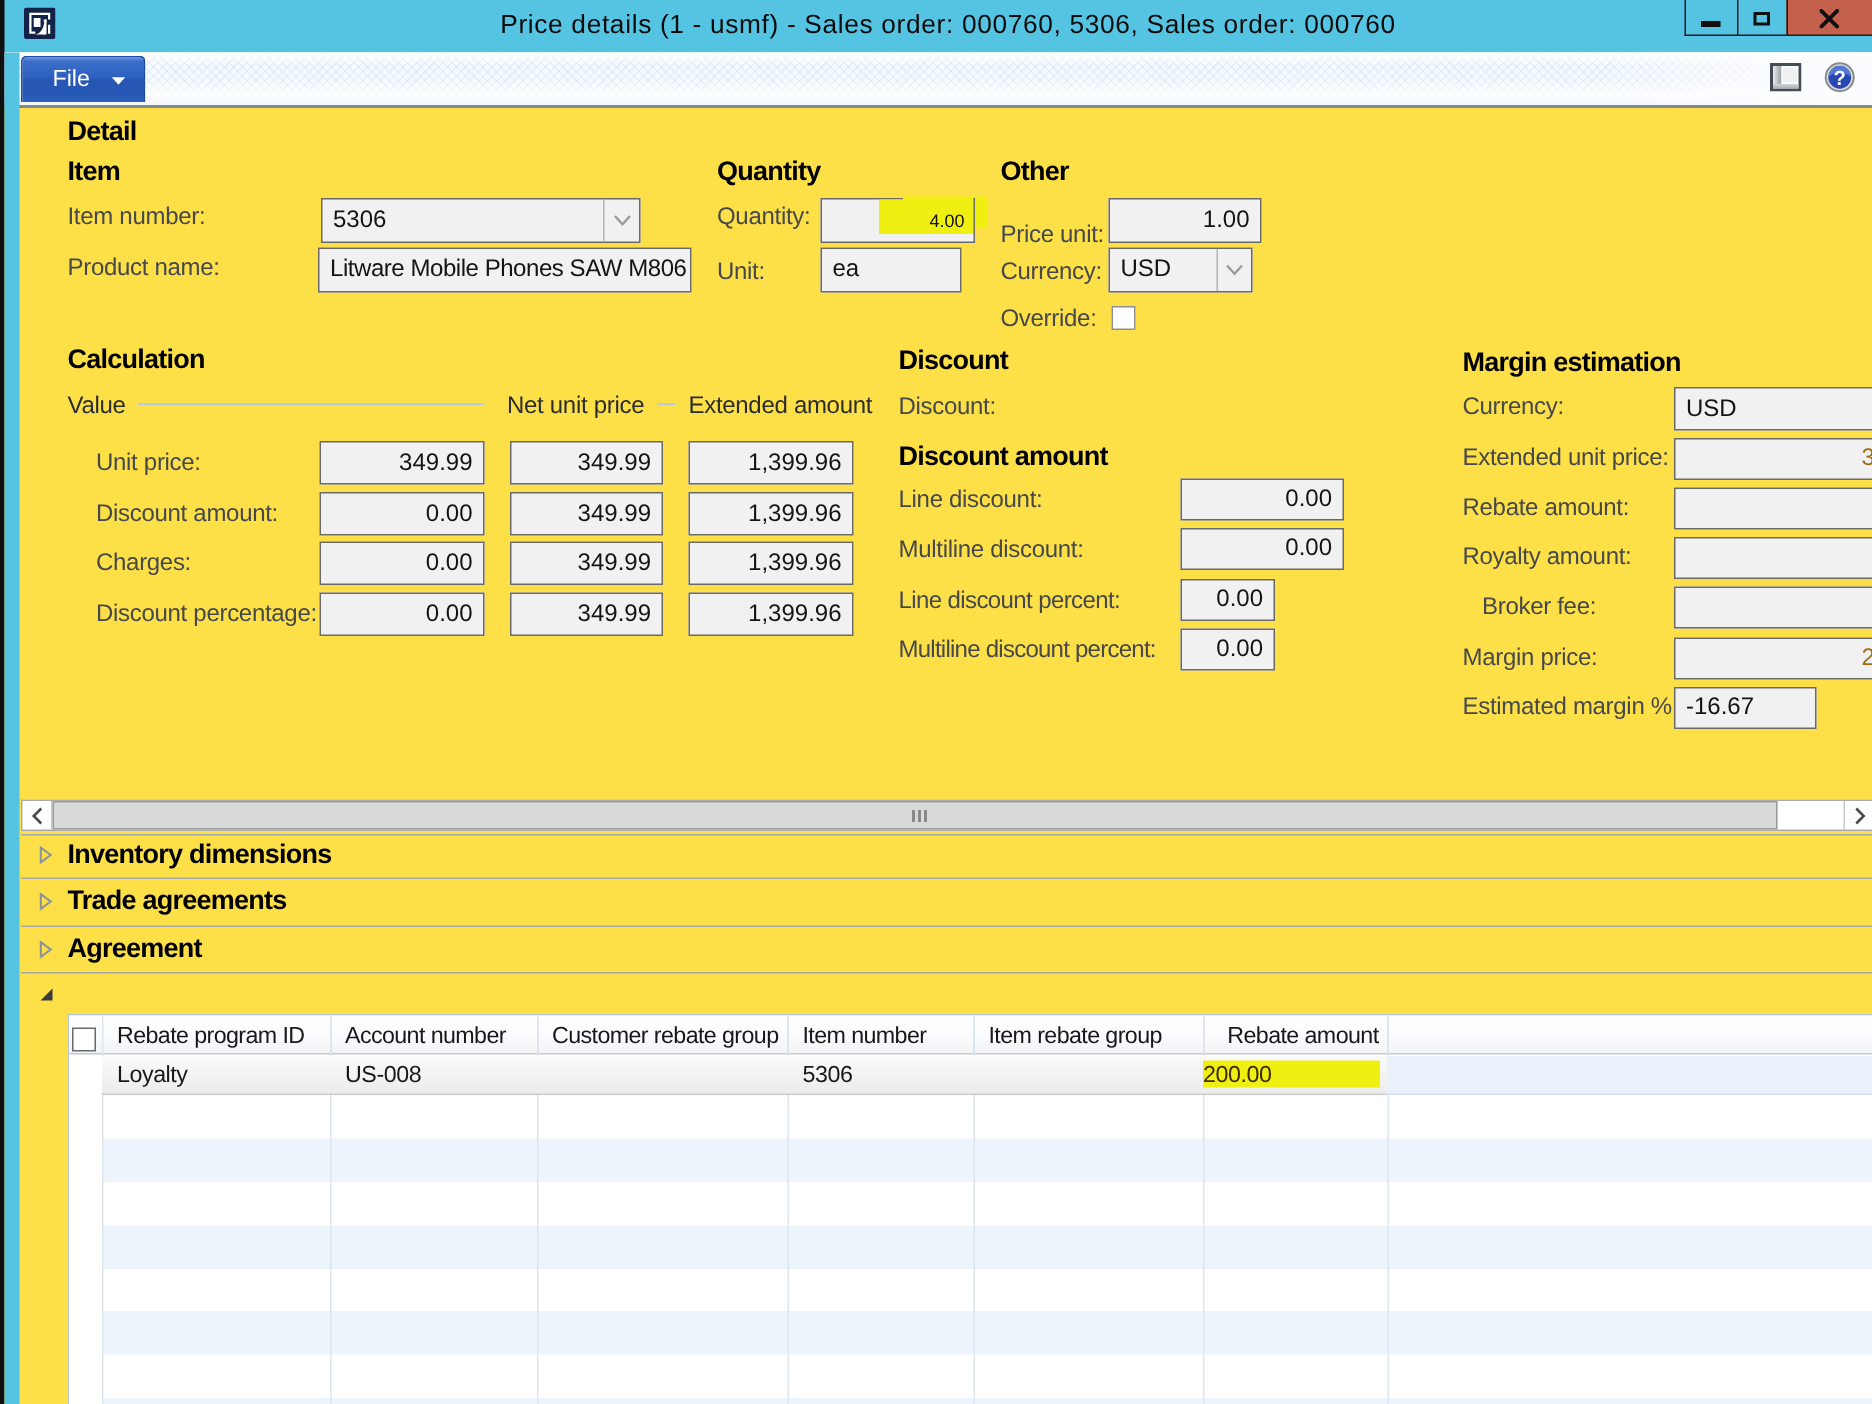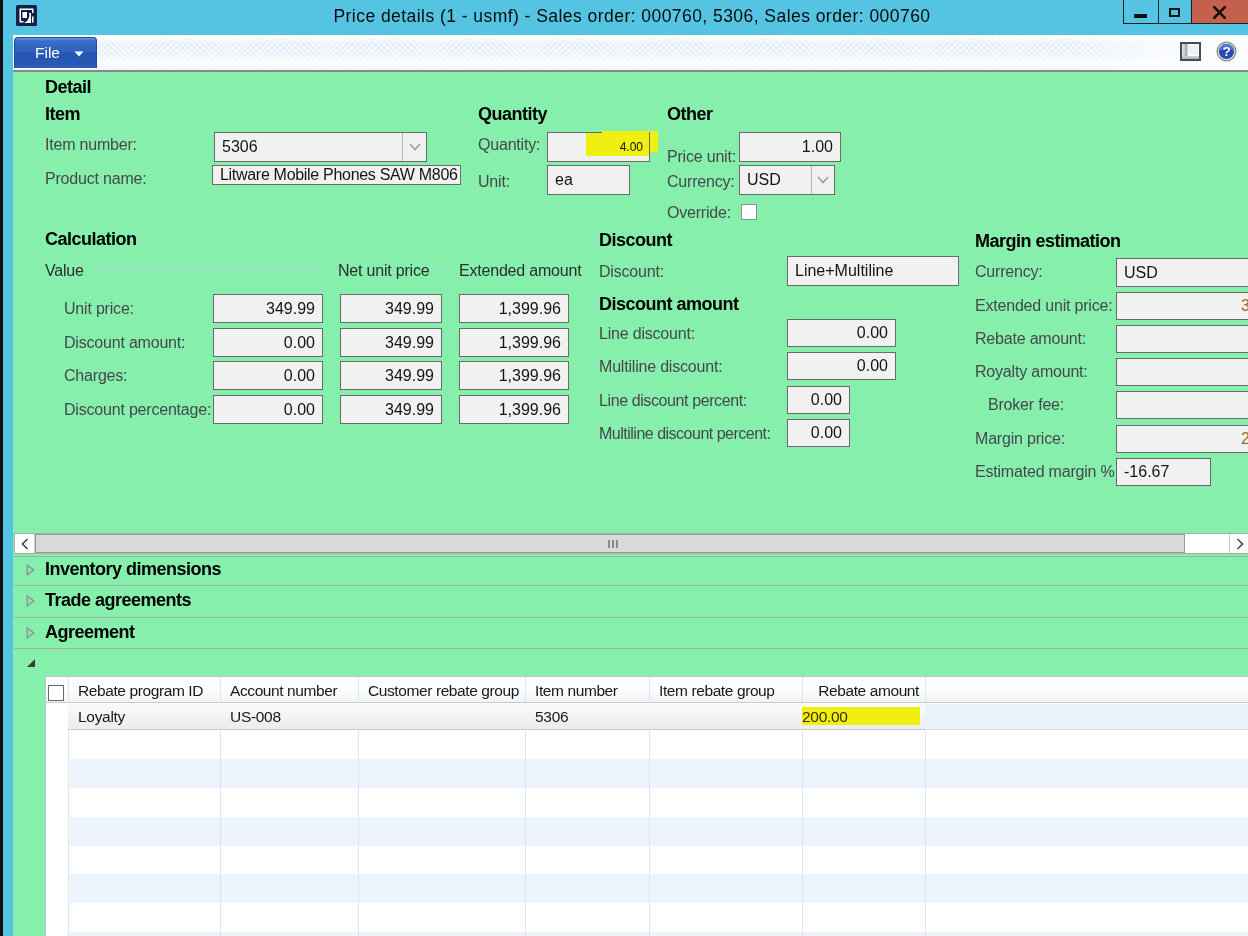--- a/index.html
+++ b/index.html
@@ -1,17 +1,17 @@
 <!DOCTYPE html>
 <html><head>
 <meta charset="utf-8">
 <style>
 html,body{margin:0;padding:0;}
 body{width:1248px;height:936px;overflow:hidden;font-family:"Liberation Sans",sans-serif;}
-#w{position:absolute;left:0;top:0;width:1248px;height:936px;background:#86efac;overflow:hidden;}
+#w{position:absolute;left:0;top:0;width:1248px;height:936px;background:#fde047;overflow:hidden;}
 .abs{position:absolute;box-sizing:border-box;}
 .lb{position:absolute;font-size:16px;letter-spacing:-0.2px;color:#46484c;white-space:nowrap;}
 .hd{position:absolute;font-size:18px;font-weight:bold;letter-spacing:-0.5px;color:#000;white-space:nowrap;text-align:center;}
 .f{position:absolute;box-sizing:border-box;background:#f1f1f1;border:1px solid #6a6a6a;font-size:16px;color:#141414;display:flex;align-items:center;padding:0 7px;white-space:nowrap;}
 .fr{justify-content:flex-end;}
 .sep{position:absolute;height:1px;background:#a4a9ad;left:14px;right:0;}
 .sect{position:absolute;font-size:18px;font-weight:bold;letter-spacing:-0.5px;color:#000;left:45px;}
 .stripe{position:absolute;left:68px;right:0;background:#eef4fc;}
 .gline{position:absolute;top:703px;bottom:0;width:1px;background:#dde6ef;}
 .ghead{position:absolute;font-size:15.5px;letter-spacing:-0.4px;color:#17181a;top:682px;white-space:nowrap;}
@@ -89,31 +89,31 @@
   <div class="hd" style="left:45px;top:77px;">Detail</div>
   <div class="hd" style="left:45px;top:104px;">Item</div>
   <div class="lb" style="left:45px;top:136px;">Item number:</div>
   <div class="f" style="left:214px;top:132px;width:213px;height:30px;padding-right:26px;">5306</div>
   <div class="abs" style="left:402px;top:133px;width:24px;height:28px;border-left:1px solid #b4b4b4;">
     <svg style="position:absolute;left:6px;top:10px;" width="12" height="8" viewBox="0 0 12 8">
         <path d="M1 1 L6 6.5 L11 1" stroke="#9b9b9b" stroke-width="1.6" fill="none"></path>
       </svg>
   </div>
   <div class="lb" style="left:45px;top:170px;">Product name:</div>
-  <div class="f" style="left:212px;top:165px;width:249px;height:20px;font-size:16px;letter-spacing:-0.3px;">Litware Mobile Phones SAW M806</div>
+  <div class="f" style="left:212px;top:165px;width:249px;height:30px;font-size:16px;letter-spacing:-0.3px;">Litware Mobile Phones SAW M806</div>
 
   <div class="hd" style="left:478px;top:104px;">Quantity</div>
   <div class="lb" style="left:478px;top:136px;">Quantity:</div>
   <div class="f" style="left:547px;top:132px;width:103px;height:30px;"></div>
   <div class="abs" style="left:586px;top:133px;width:64px;height:23px;background:#f0ef12;"></div>
   <div class="abs" style="left:602px;top:131px;width:56px;height:21px;background:#f0ef12;"></div>
   <div class="abs" style="left:547px;top:132px;width:96px;height:30px;line-height:30px;text-align:right;font-size:12px;color:#111;">4.00</div>
   <div class="abs" style="left:649px;top:132px;width:1px;height:24px;background:#6a6a6a;"></div>
   <div class="lb" style="left:478px;top:173px;">Unit:</div>
-  <div class="f" style="left:547px;top:165px;width:83px;height:30px;">ea</div>
+  <div class="f" style="left:547px;top:165px;width:94px;height:30px;">ea</div>
 
   <div class="hd" style="left:667px;top:104px;">Other</div>
   <div class="lb" style="left:667px;top:148px;">Price unit:</div>
   <div class="f fr" style="left:739px;top:132px;width:102px;height:30px;">1.00</div>
   <div class="lb" style="left:667px;top:173px;">Currency:</div>
   <div class="f" style="left:739px;top:165px;width:96px;height:30px;">USD</div>
   <div class="abs" style="left:811px;top:166px;width:23px;height:28px;border-left:1px solid #b4b4b4;">
     <svg style="position:absolute;left:5px;top:10px;" width="12" height="8" viewBox="0 0 12 8">
         <path d="M1 1 L6 6.5 L11 1" stroke="#9b9b9b" stroke-width="1.6" fill="none"></path>
       </svg>
@@ -143,21 +143,20 @@
   <div class="f fr" style="left:340px;top:361px;width:102px;height:29px;">349.99</div>
   <div class="f fr" style="left:340px;top:395px;width:102px;height:29px;">349.99</div>
 
   <div class="f fr" style="left:459px;top:294px;width:110px;height:29px;">1,399.96</div>
   <div class="f fr" style="left:459px;top:328px;width:110px;height:29px;">1,399.96</div>
   <div class="f fr" style="left:459px;top:361px;width:110px;height:29px;">1,399.96</div>
   <div class="f fr" style="left:459px;top:395px;width:110px;height:29px;">1,399.96</div>
 
   <div class="hd" style="left:599px;top:230px;">Discount</div>
   <div class="lb" style="left:599px;top:263px;">Discount:</div>
-  <div class="f" style="left:787px;top:256px;width:172px;height:30px;">Line+Multiline</div>
   <div class="hd" style="left:599px;top:294px;">Discount amount</div>
   <div class="lb" style="left:599px;top:325px;">Line discount:</div>
   <div class="f fr" style="left:787px;top:319px;width:109px;height:28px;">0.00</div>
   <div class="lb" style="left:599px;top:358px;">Multiline discount:</div>
   <div class="f fr" style="left:787px;top:352px;width:109px;height:28px;">0.00</div>
   <div class="lb" style="left:599px;top:392px;letter-spacing:-0.4px;">Line discount percent:</div>
   <div class="f fr" style="left:787px;top:386px;width:63px;height:28px;">0.00</div>
   <div class="lb" style="left:599px;top:425px;letter-spacing:-0.5px;">Multiline discount percent:</div>
   <div class="f fr" style="left:787px;top:419px;width:63px;height:28px;">0.00</div>
 

